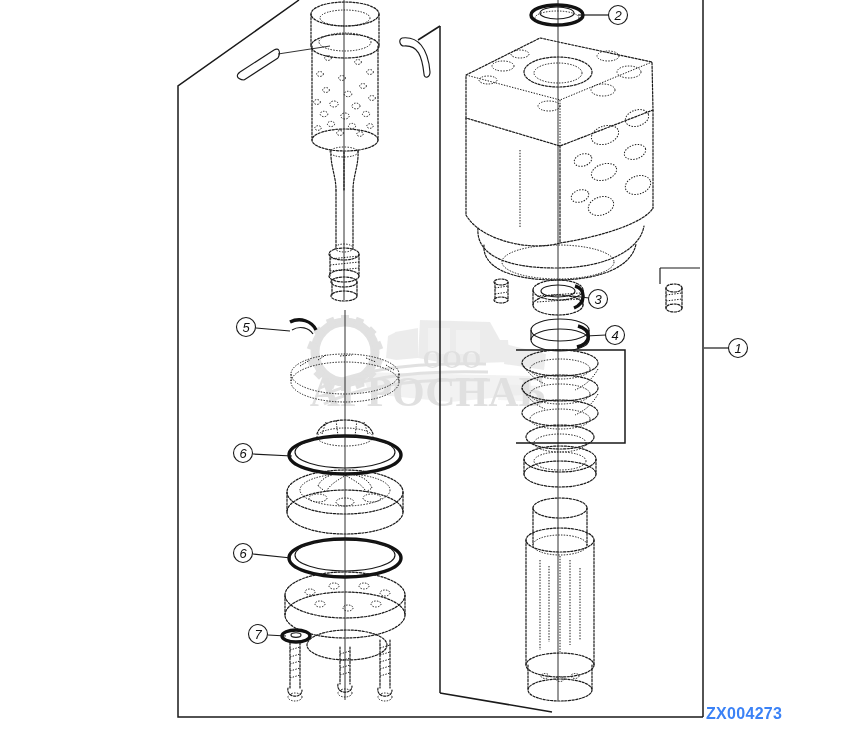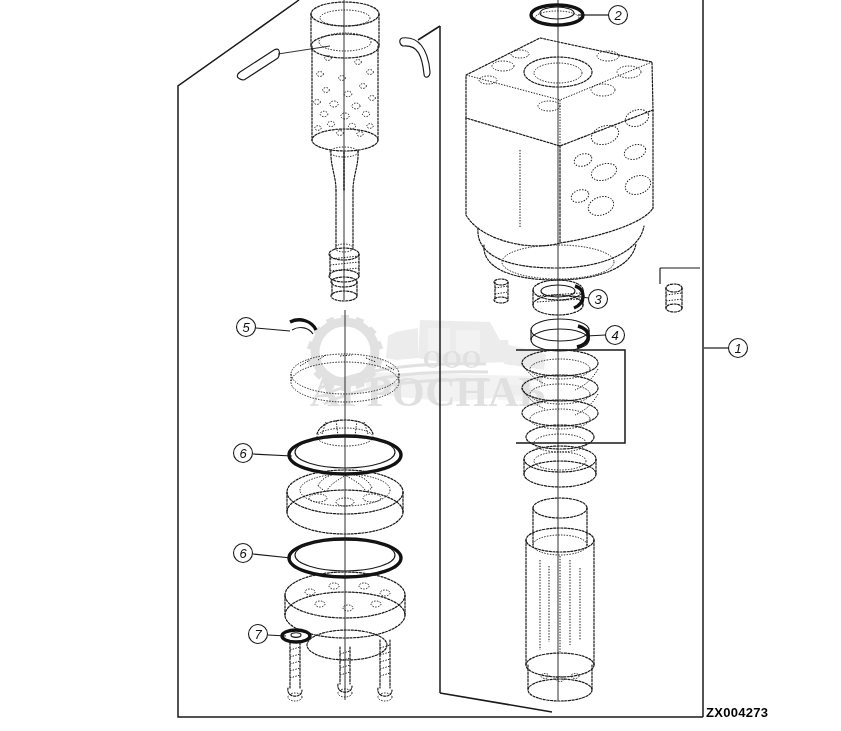--- a/index.html
+++ b/index.html
@@ -9,24 +9,24 @@
     font-family:"Liberation Sans", sans-serif;
     color:#000;
     overflow:hidden;
     position:relative;
   }
   #stage{position:absolute;left:0;top:0;width:841px;height:731px;}
   #stage svg{position:absolute;left:0;top:0;}
   .partnum{
     position:absolute;
     font-family:"Liberation Sans", sans-serif;
-    font-size:13px;
+    font-size:16px;
     font-weight:bold;
     letter-spacing:.3px;
-    color:#000000;
+    color:#3b82f6;
     white-space:nowrap;
     text-align:center;
   }
   .callout-text{
     font-family:"Liberation Sans", sans-serif;
     font-size:13px;
     fill:#111;
     text-anchor:middle;
     dominant-baseline:central;
     font-style:italic;

